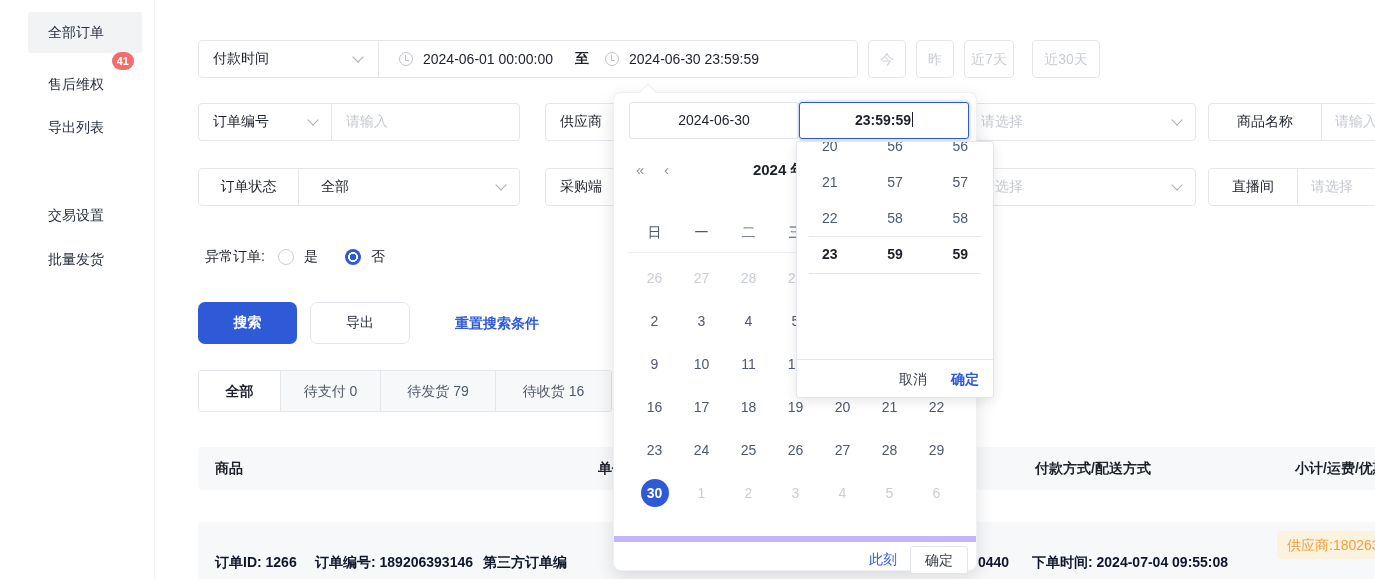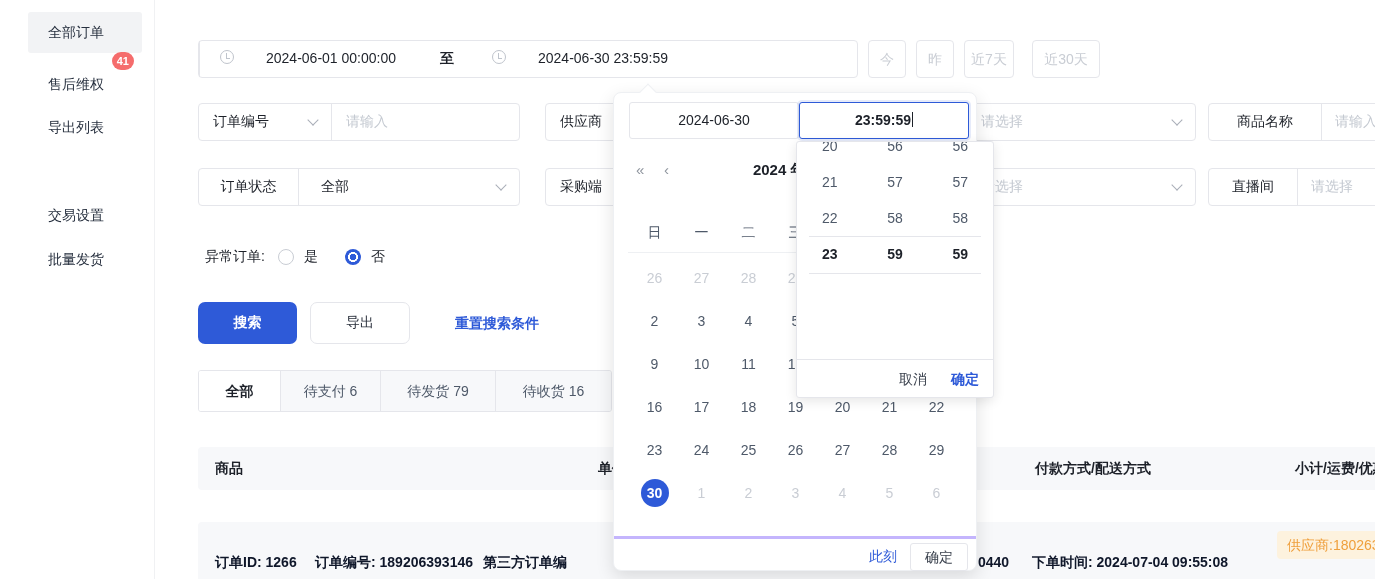--- a/index.html
+++ b/index.html
@@ -58,21 +58,21 @@
   .dp-title { position:absolute; left:0; right:0; text-align:center; font-weight:bold; font-size:15px; color:#1d2129; top:2px; }
   .wk-row { position:absolute; left:17px; top:125px; width:329px; display:flex; }
   .wk-row span { width:47px; text-align:center; color:#4e5969; line-height:28px; }
   .dp-sep { position:absolute; left:14px; right:14px; top:159px; height:1px; background:#eef0f3; }
   #cal-grid { position:absolute; left:17px; top:163px; width:329px; }
   .cal-row { display:flex; height:43px; }
   .cal-cell { width:47px; height:43px; display:flex; align-items:center; justify-content:center; color:#4e5969; cursor:pointer; }
   .cal-cell .d { width:28px; height:28px; line-height:28px; text-align:center; border-radius:50%; }
   .cal-cell.muted { color:#c9cdd4; }
   .cal-cell.selected .d { background:var(--accent); color:#fff; font-weight:bold; }
-  .dp-foot { position:absolute; left:0; right:0; top:443px; height:36px; border-top:3px solid #c4b5fd; }
+  .dp-foot { position:absolute; left:0; right:0; top:443px; height:36px; border-top:6px solid #c4b5fd; }
   .dp-now { position:absolute; left:255px; top:9px; color:var(--accent); cursor:pointer; }
   .dp-ok { position:absolute; right:8px; top:4px; width:58px; height:28px; line-height:26px; text-align:center; border:1px solid #e5e6eb; border-radius:3px; color:#3a414d; background:#fff; cursor:pointer; }
 
   
   .tpanel { position:absolute; left:796px; top:141px; width:198px; height:257px; background:#fff; border:1px solid #e5e6eb; border-radius:3px; box-shadow:0 3px 12px rgba(0,0,0,.1); z-index:30; overflow:hidden; }
   #time-rows { margin-top:-14px; }
   .t-row { display:flex; height:36px; position:relative; }
   .t-row span { flex:1; text-align:center; line-height:36px; color:#4e5969; cursor:pointer; }
   .t-row.sel span { color:#1d2129; font-weight:bold; }
   .t-row.sel::before, .t-row.sel::after { content:""; position:absolute; left:12px; right:12px; height:1px; background:#e5e6eb; }
@@ -89,22 +89,26 @@
   <div class="side-item" style="top:64px;">
     <span>售后维权</span>
     <span class="badge">41</span>
   </div>
   <div class="side-item" style="top:107px;"><span>导出列表</span></div>
   <div class="side-item" style="top:195px;"><span>交易设置</span></div>
   <div class="side-item" style="top:239px;"><span>批量发货</span></div>
 </div>
 
 <div class="box" style="left:198px; top:40px; width:660px;">
-  <div class="divider"></div>
-  <div style="flex:1; display:flex; padding:0 20px;gap:22px;">
+  <div style="width:179px; display:flex; align-items:center; justify-content:space-between; padding:0 16px 0 14px; cursor:pointer;">
+    <span class="lbl">付款时间</span>
+    <span class="chev"></span>
+  </div>
+  <div class="divider"></div>
+  <div style="flex:1; display:flex; align-items:center; padding:0 20px;">
     <span class="clock"></span>
     <span class="lbl" style="margin-left:10px;">2024-06-01 00:00:00</span>
     <span class="lbl" style="margin:0 16px 0 22px; font-weight:bold;">至</span>
     <span class="clock"></span>
     <span class="lbl" style="margin-left:10px;">2024-06-30 23:59:59</span>
   </div>
 </div>
 <div class="qbtn" style="left:868px; width:38px;">今</div>
 <div class="qbtn" style="left:916px; width:38px;">昨</div>
 <div class="qbtn" style="left:964px; width:50px;">近7天</div>
@@ -169,21 +173,21 @@
   <span class="radio on" style="margin-left:27px;"></span>
   <span class="lbl" style="margin-left:10px;">否</span>
 </div>
 
 <button class="btn-primary" style="left:198px; top:302px; width:99px; height:42px;">搜索</button>
 <button class="btn-plain" style="left:310px; top:302px; width:100px; height:42px;">导出</button>
 <span class="abs link" style="left:455px; top:315px;">重置搜索条件</span>
 
 <div class="tabs">
   <div class="tab active" style="width:82px;">全部</div>
-  <div class="tab" style="width:100px;">待支付 6</div>
+  <div class="tab" style="width:100px;">待支付 0</div>
   <div class="tab" style="width:115px;">待发货 79</div>
   <div class="tab" style="width:115px;">待收货 16</div>
 </div>
 
 <div class="thead">
   <span class="th" style="left:17px;">商品</span>
   <span class="th" style="left:400px;">单价/数量</span>
   <span class="th" style="left:837px;">付款方式/配送方式</span>
   <span class="th" style="left:1097px;">小计/运费/优惠</span>
 </div>

